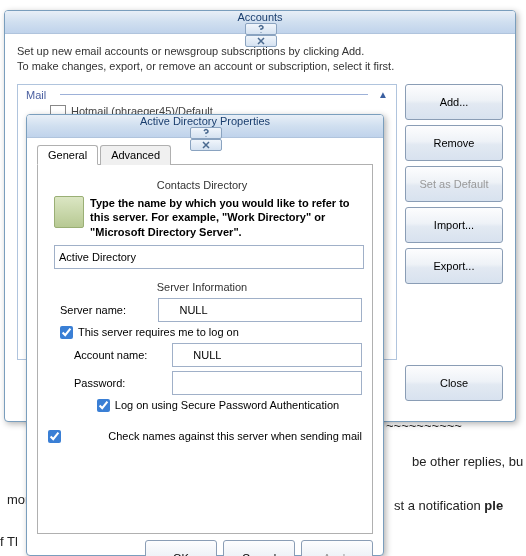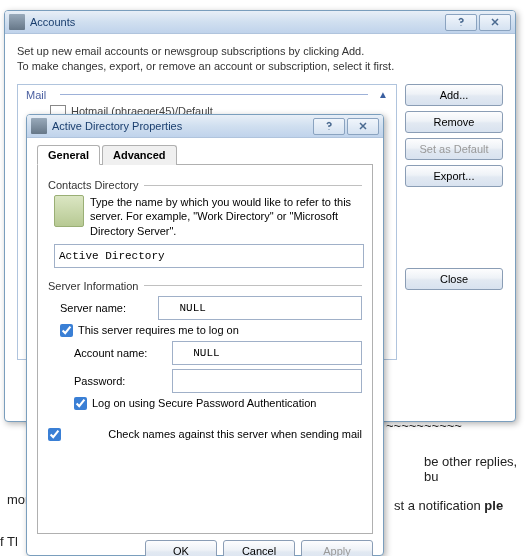--- a/index.html
+++ b/index.html
@@ -20,20 +20,21 @@
     border-radius: 4px;
   }
   .titlebar {
     background: linear-gradient(to bottom, #e8eff7 0%, #d0dff0 50%, #c0d3eb 100%);
     height: 22px;
     display: flex;
     align-items: center;
     padding: 0 4px;
     border-radius: 3px 3px 0 0;
     border-bottom: 1px solid #b0c4dd;
+    flex-direction: column;
   }
   .titlebar .icon {
     width: 16px; height: 16px;
     background: linear-gradient(to bottom, #9ab 0%, #678 100%);
     margin-right: 5px;
     border-radius: 1px;
   }
   .titlebar .title {
     color: #1a3e6e;
     font-weight: normal;
@@ -115,21 +116,21 @@
     position: relative;
   }
   .acct-buttons {
     width: 98px;
     margin-left: 8px;
     display: flex;
     flex-direction: column;
     gap: 5px;
   }
   button.win {
-    height: 22px;
+    height: 36px;
     border: 1px solid #8a9db5;
     border-radius: 3px;
     background: linear-gradient(to bottom,#fdfdfe 0%,#eef2f7 45%,#e2e9f2 55%,#d8e2ef 100%);
     font-family: inherit;
     font-size: 11px;
     cursor: pointer;
   }
   button.win:disabled {
     color: #999;
     cursor: default;
@@ -145,21 +146,20 @@
     width: 356px;
     height: 440px;
     z-index: 10;
   }
   .props-body {
     padding: 6px 10px 8px 10px;
   }
   .tabs {
     display: flex;
     border-bottom: 1px solid #b0b0b0;
-    font-weight: bold;
   }
   .tab {
     padding: 3px 10px;
     border: 1px solid #b0b0b0;
     border-bottom: none;
     border-radius: 3px 3px 0 0;
     margin-right: 2px;
     background: #f0f0f0;
     cursor: pointer;
     position: relative;
@@ -172,20 +172,21 @@
   .tab-content {
     border: 1px solid #b0b0b0;
     border-top: none;
     padding: 10px 10px;
     height: 348px;
   }
   .section-label {
     display: flex;
     align-items: center;
     margin: 4px 0;
+    flex-direction: column;
   }
   .section-label span.text {
     color: #333;
     margin-right: 6px;
   }
   .section-label .line {
     flex: 1;
     border-top: 1px solid #c0c0c0;
   }
   .contacts-desc {
@@ -196,25 +197,26 @@
   .dir-icon {
     width: 28px;
     height: 30px;
     background: linear-gradient(to bottom, #dbe6c3, #b7c993);
     border: 1px solid #9aaf75;
     border-radius: 2px;
     flex: none;
   }
   .contacts-desc .txt {
     line-height: 1.3;
+    font-weight: bold;
   }
   input.txt {
     border: 1px solid #a0b0c8;
     padding: 2px 4px;
-    font-family: Liberation Mono, monospace;
+    font-family: Liberation Sans, sans-serif;
     font-size: 11px;
     height: 18px;
     background: #fff;
   }
   .full-input {
     width: 300px;
     margin-left: 6px;
     margin-bottom: 8px;
   }
   .form-row {
@@ -258,21 +260,21 @@
     position: absolute;
     color: #222;
     font-size: 13px;
     font-family: "Segoe UI", Arial, sans-serif;
   }
 </style>
 </head>
 <body>
 
 <div class="bg-text" style="top:418px; left:386px;">~~~~~~~~~~</div>
-<div class="bg-text" style="top:454px; left:424px;">be other replies, bu</div>
+<div class="bg-text" style="top:454px; left:412px;">be other replies, bu</div>
 <div class="bg-text" style="top:498px; left:394px;">st a notification <b>ple</b></div>
 <div class="bg-text" style="top:492px; left:7px;">mor</div>
 <div class="bg-text" style="top:534px; left:0;">f Tl</div>
 
 <div class="window accounts">
   <div class="titlebar">
     <div class="icon"></div>
     <div class="title">Accounts</div>
     <div class="btn">
       <svg width="10" height="10" viewBox="0 0 10 10">
@@ -299,20 +301,21 @@
         </div>
         <div class="item-row">
           <span class="mail-icon"></span>
           <span>Hotmail (phraeger45)/Default</span>
         </div>
       </div>
       <div class="acct-buttons">
         <button class="win">Add...</button>
         <button class="win">Remove</button>
         <button class="win" disabled="">Set as Default</button>
+        <button class="win">Import...</button>
         <button class="win">Export...</button>
         <div class="close-row">
           <button class="win" style="width:100%">Close</button>
         </div>
       </div>
     </div>
   </div>
 </div>
 
 <div class="window props">
@@ -359,21 +362,21 @@
         <span>This server requires me to log on</span>
       </div>
       <div class="form-row" style="margin-left:26px;">
         <label>Account name:</label>
         <input class="txt" style="width: 170px;" value="NULL">
       </div>
       <div class="form-row" style="margin-left:26px;">
         <label>Password:</label>
         <input class="txt" type="password" style="width: 170px;" value="">
       </div>
-      <div class="chk-row" style="margin-left:26px;">
+      <div class="chk-row" style="margin-left:26px;justify-content:center;">
         <input type="checkbox" checked="" style="">
         <span>Log on using Secure Password Authentication</span>
       </div>
       <div style="height:10px;"></div>
       <div class="chk-row top">
         <input type="checkbox" checked="" style="">
         <span>Check names against this server when sending mail</span>
       </div>
     </div>
     <div class="dlg-buttons">

